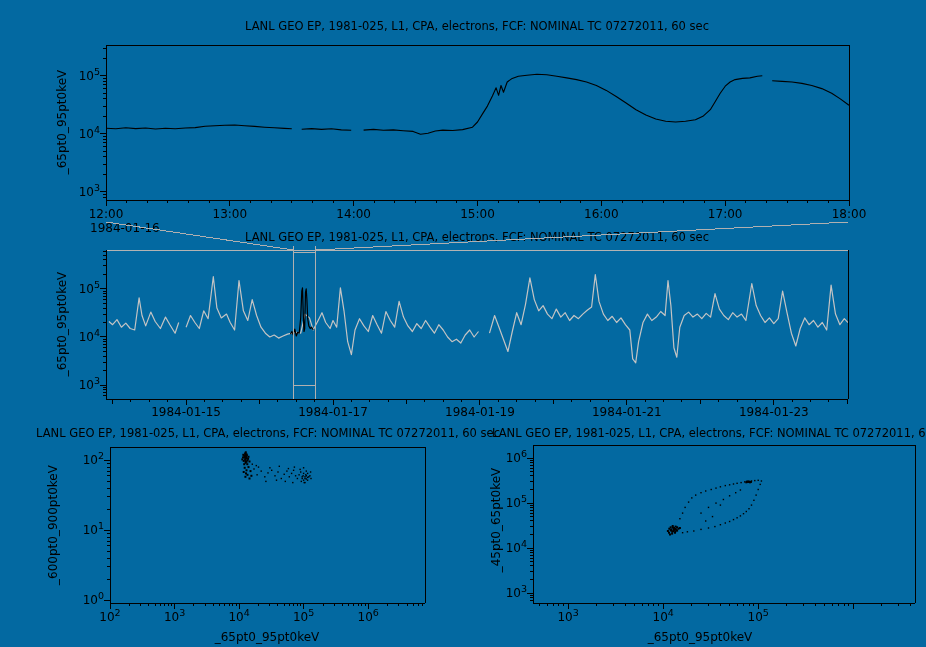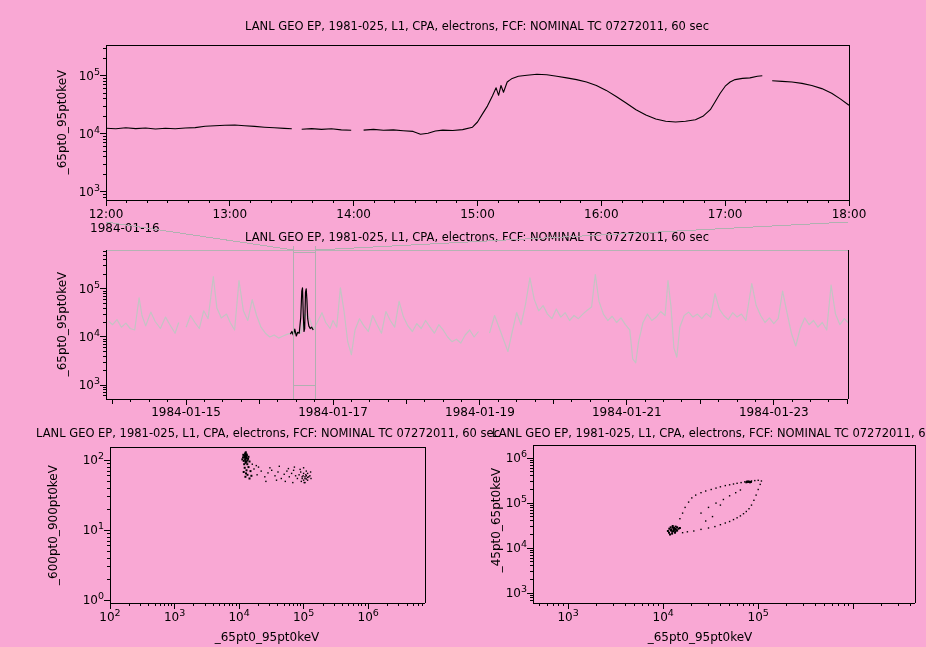--- a/index.html
+++ b/index.html
@@ -1,16 +1,16 @@
 <!DOCTYPE html>
 <html><head>
 <meta charset="utf-8">
 <style>
   html,body{margin:0;padding:0;background:#fff;}
-  .screen{position:relative;width:926px;height:647px;background:#f9a8d4;overflow:hidden;}
+  .screen{position:relative;width:926px;height:647px;background:#0369a1;overflow:hidden;}
   svg text{font-family:"DejaVu Sans","Liberation Sans",sans-serif;fill:#000;}
   .title{font-size:11.5px;text-anchor:middle;}
   .axname{font-size:12px;text-anchor:middle;}
   .tick-label{font-size:12px;}
 </style>
 </head>
 <body>
 
 <div class="screen">
 <svg id="fig" width="926" height="647" viewBox="0 0 926 647" xmlns="http://www.w3.org/2000/svg">

